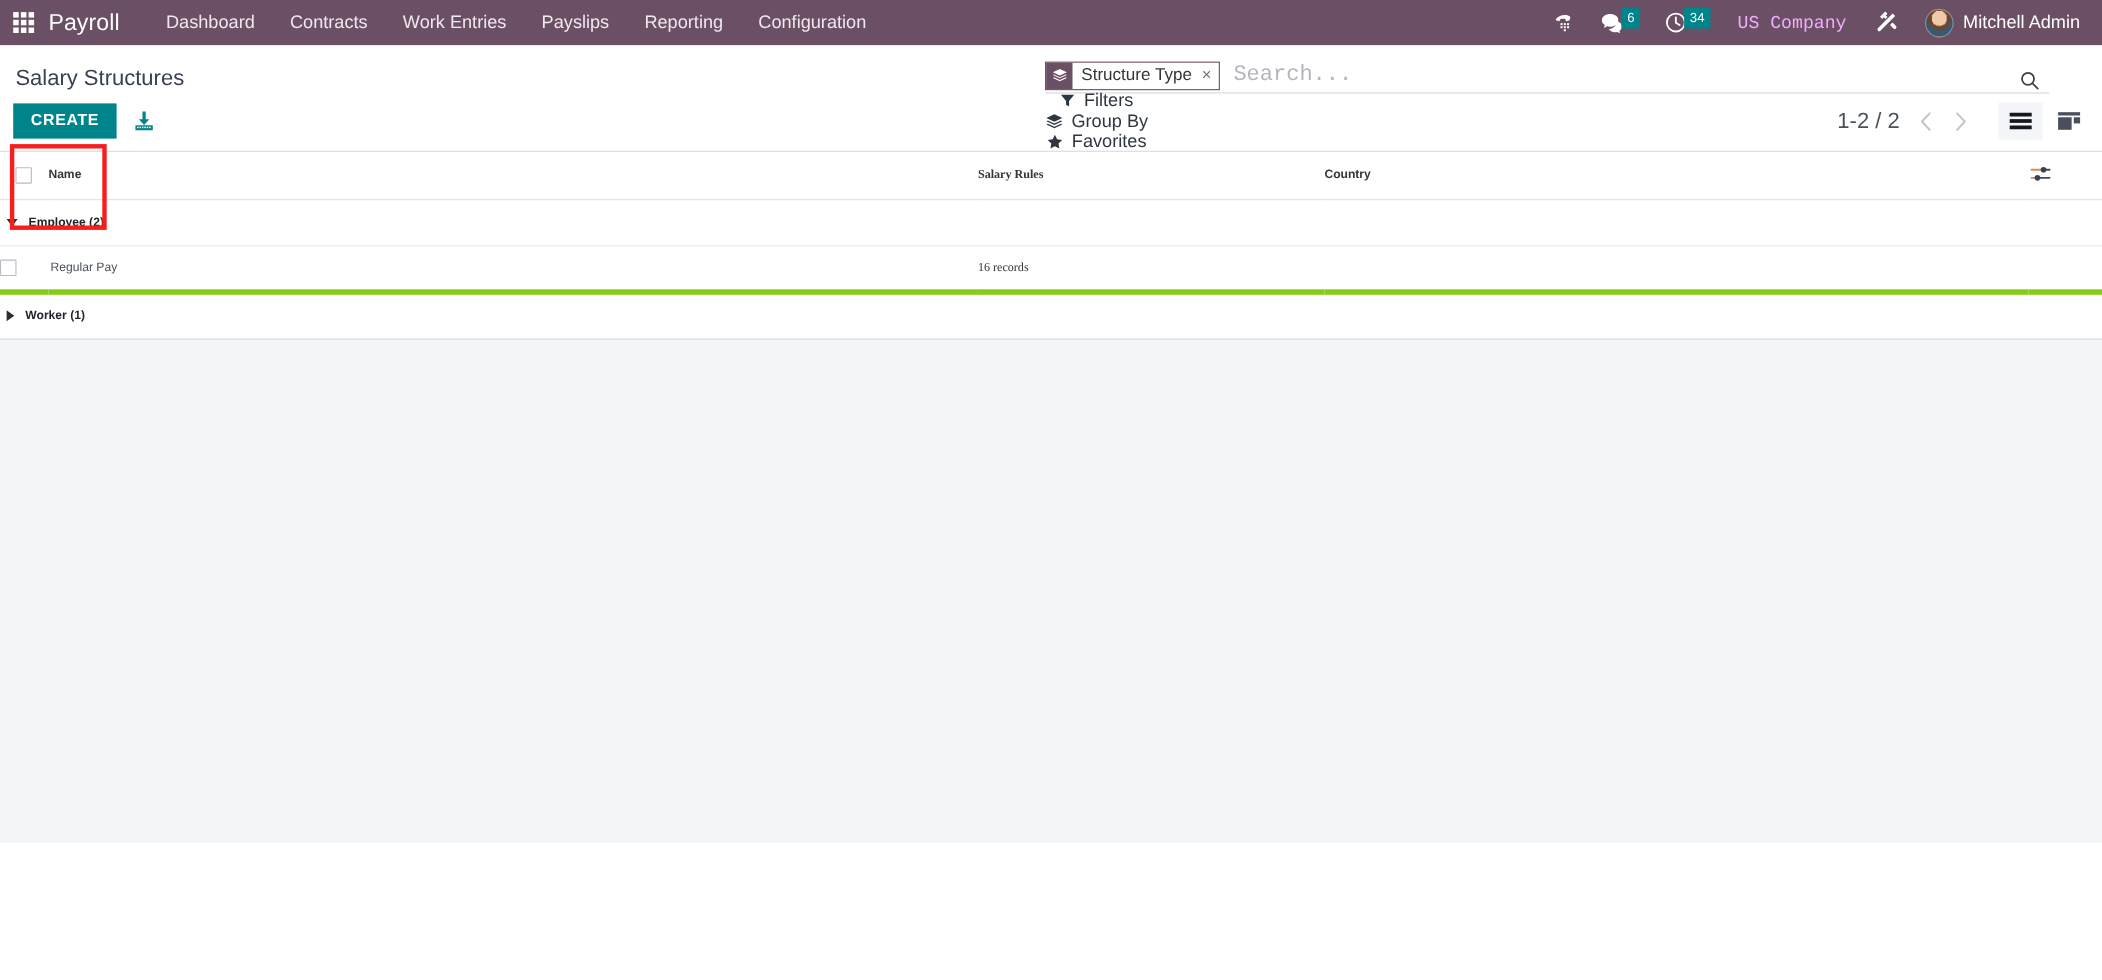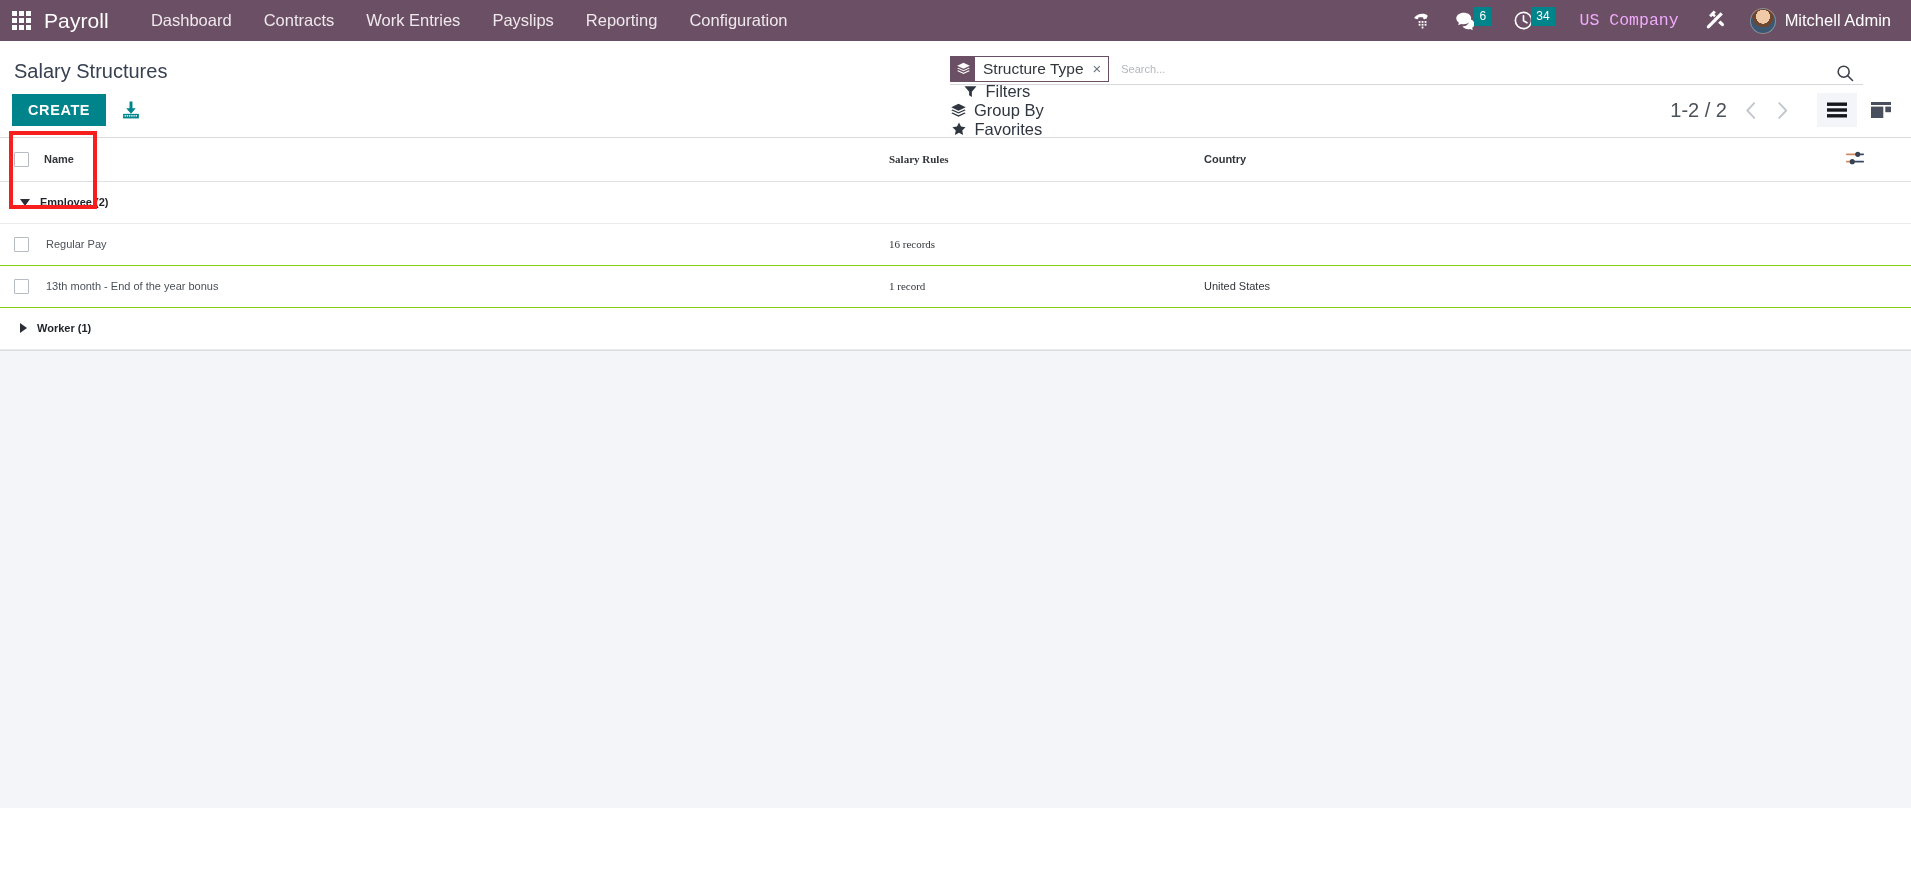--- a/index.html
+++ b/index.html
@@ -138,21 +138,21 @@
     width: 24px;
   }
   .facet-label {
     display: flex; align-items: center; gap: 9px;
     padding: 0 7px 0 8px;
     font-size: 15.5px; color: #32363b; white-space: nowrap;
   }
   .facet-x { color: #6b7280; font-size: 15px; line-height: 1; }
   .search-input {
     border: none; outline: none; background: transparent;
-    font-size: 11px; font-family: Liberation Sans, sans-serif;
+    font-size: 20px; font-family: Liberation Mono, monospace;
     color: #32363b; flex: 1 1 auto; height: 26px; padding: 0 4px;
   }
   .search-input::placeholder { color: #b3b7bd; }
   .search-magnifier {
     position: absolute; right: 8px; top: 10px; cursor: pointer;
   }
 
   .cp-row2 {
     display: flex; align-items: center;
     padding: 6px 10px 10px 12px;
@@ -237,28 +237,28 @@
     width: 15px; height: 15px;
     border: 1px solid #b7bcc2;
     background: #ffffff;
     display: inline-block;
     vertical-align: middle;
     border-radius: 1px;
     cursor: pointer;
   }
 
   tbody tr { height: 42px; }
-  tbody tr.data-row td { border-bottom: 1px solid #84cc16; }
+  tbody tr.data-row td { border-bottom: 5px solid #84cc16; }
   tbody tr.group-row td {
     border-bottom: 1px solid #e9eaec;
     background: #ffffff;
     font-weight: bold;
     color: #1f2329;
   }
-  tbody td.col-cb { padding-left: 14px; }
+  tbody td.col-cb { }
   .name-cell { color: #4a5159; padding-left: 2px; }
   .group-cell { display: flex; align-items: center; gap: 10px; padding-left: 6px; }
   .caret-down {
     width: 0; height: 0;
     border-left: 5.5px solid transparent;
     border-right: 5.5px solid transparent;
     border-top: 7px solid #2b2f35;
     display: inline-block;
   }
   .caret-right {
@@ -497,31 +497,20 @@
           <span class="cb"></span>
         </td>
         <td class="col-name">
           <span class="name-cell">Regular Pay</span>
         </td>
         <td class="col-rules cell-muted">16 records</td>
         <td class="col-country cell-muted"></td>
         <td class="col-opt"></td>
       </tr>
 
-      <tr class="data-row">
-        <td class="col-cb">
-          <span class="cb"></span>
-        </td>
-        <td class="col-name">
-          <span class="name-cell">13th month - End of the year bonus</span>
-        </td>
-        <td class="col-rules cell-muted">1 record</td>
-        <td class="col-country cell-muted">United States</td>
-        <td class="col-opt"></td>
-      </tr>
 
       <tr class="group-row">
         <td class="col-cb" colspan="2">
           <span class="group-cell">
             <span class="caret-right"></span>
             <span>Worker (1)</span>
           </span>
         </td>
         <td class="col-rules"></td>
         <td class="col-country"></td>

